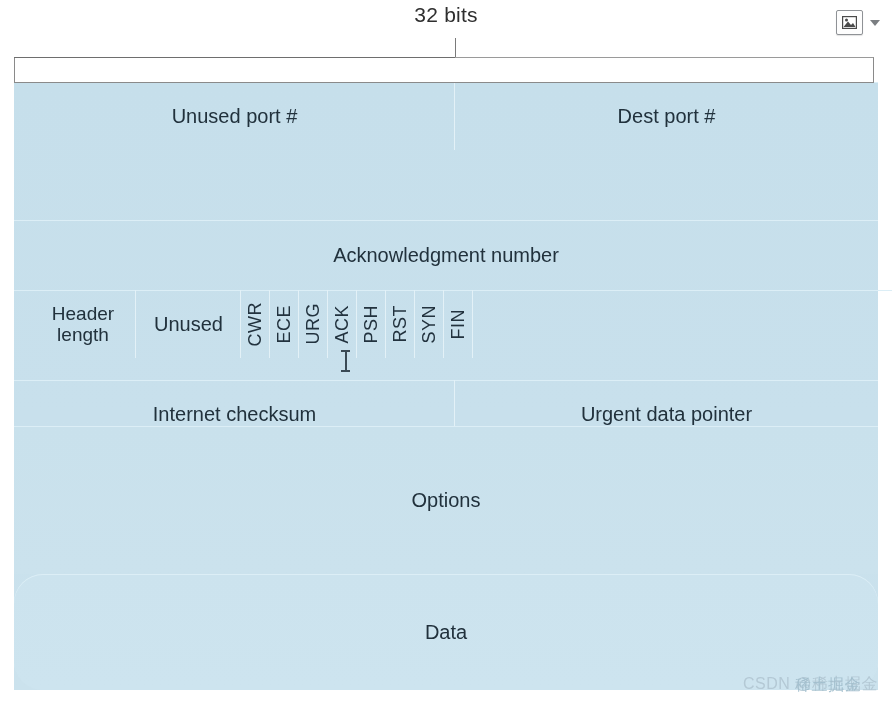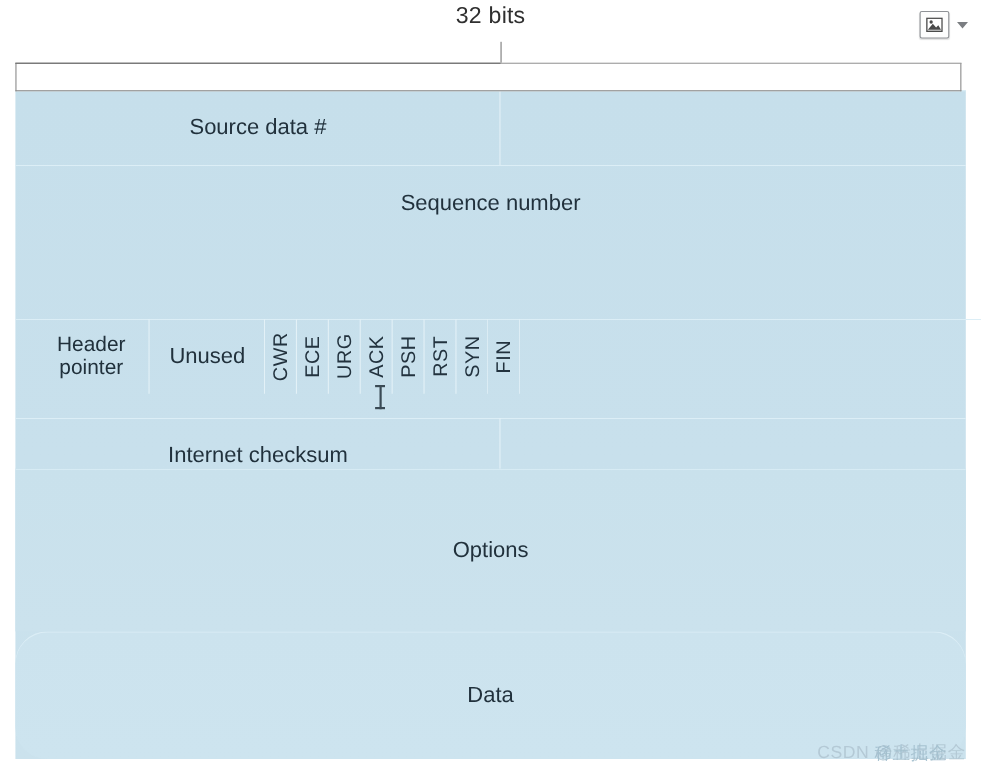--- a/index.html
+++ b/index.html
@@ -221,33 +221,34 @@
 <div id="width-annotation">
   <div id="bits-label">32 bits</div>
   <div id="bits-tick"></div>
   <div id="bracket"></div>
   <div id="bracket-top-left"></div>
 </div>
 
 <div id="tcp-diagram">
 
   <div class="seg-row" id="row-ports">
-    <div class="seg-cell cell-half-left sep-right">Source data #</div>
-  </div>
-
-  <div class="seg-row" id="row-sequence">
-    <div class="seg-cell cell-full">Sequence number</div>
-  </div>
-
+    <div class="seg-cell cell-half-left sep-right">Unused port #</div>
+    <div class="seg-cell cell-half-right">Dest port #</div>
+  </div>
+
+
+  <div class="seg-row" id="row-ack">
+    <div class="seg-cell cell-full">Acknowledgment number</div>
+  </div>
 
   <div class="seg-row" id="row-flags">
     <div class="seg-cell cell-header-length sep-right">
       <div>
         <div>Header</div>
-        <div>pointer</div>
+        <div>length</div>
       </div>
     </div>
     <div class="seg-cell cell-unused sep-right">Unused</div>
 
     <div class="seg-cell flag-cell sep-right">
       <span>CWR</span>
     </div>
     <div class="seg-cell flag-cell sep-right">
       <span>ECE</span>
     </div>
@@ -267,20 +268,21 @@
       <span>SYN</span>
     </div>
     <div class="seg-cell flag-cell sep-right">
       <span>FIN</span>
     </div>
 
   </div>
 
   <div class="seg-row" id="row-checksum">
     <div class="seg-cell cell-half-left sep-right">Internet checksum</div>
+    <div class="seg-cell cell-half-right">Urgent data pointer</div>
   </div>
 
   <div class="seg-row" id="row-options">
     <div class="seg-cell cell-full">Options</div>
   </div>
 
   <div class="seg-row" id="row-data">
     <div class="seg-cell cell-full">Data</div>
   </div>
 

